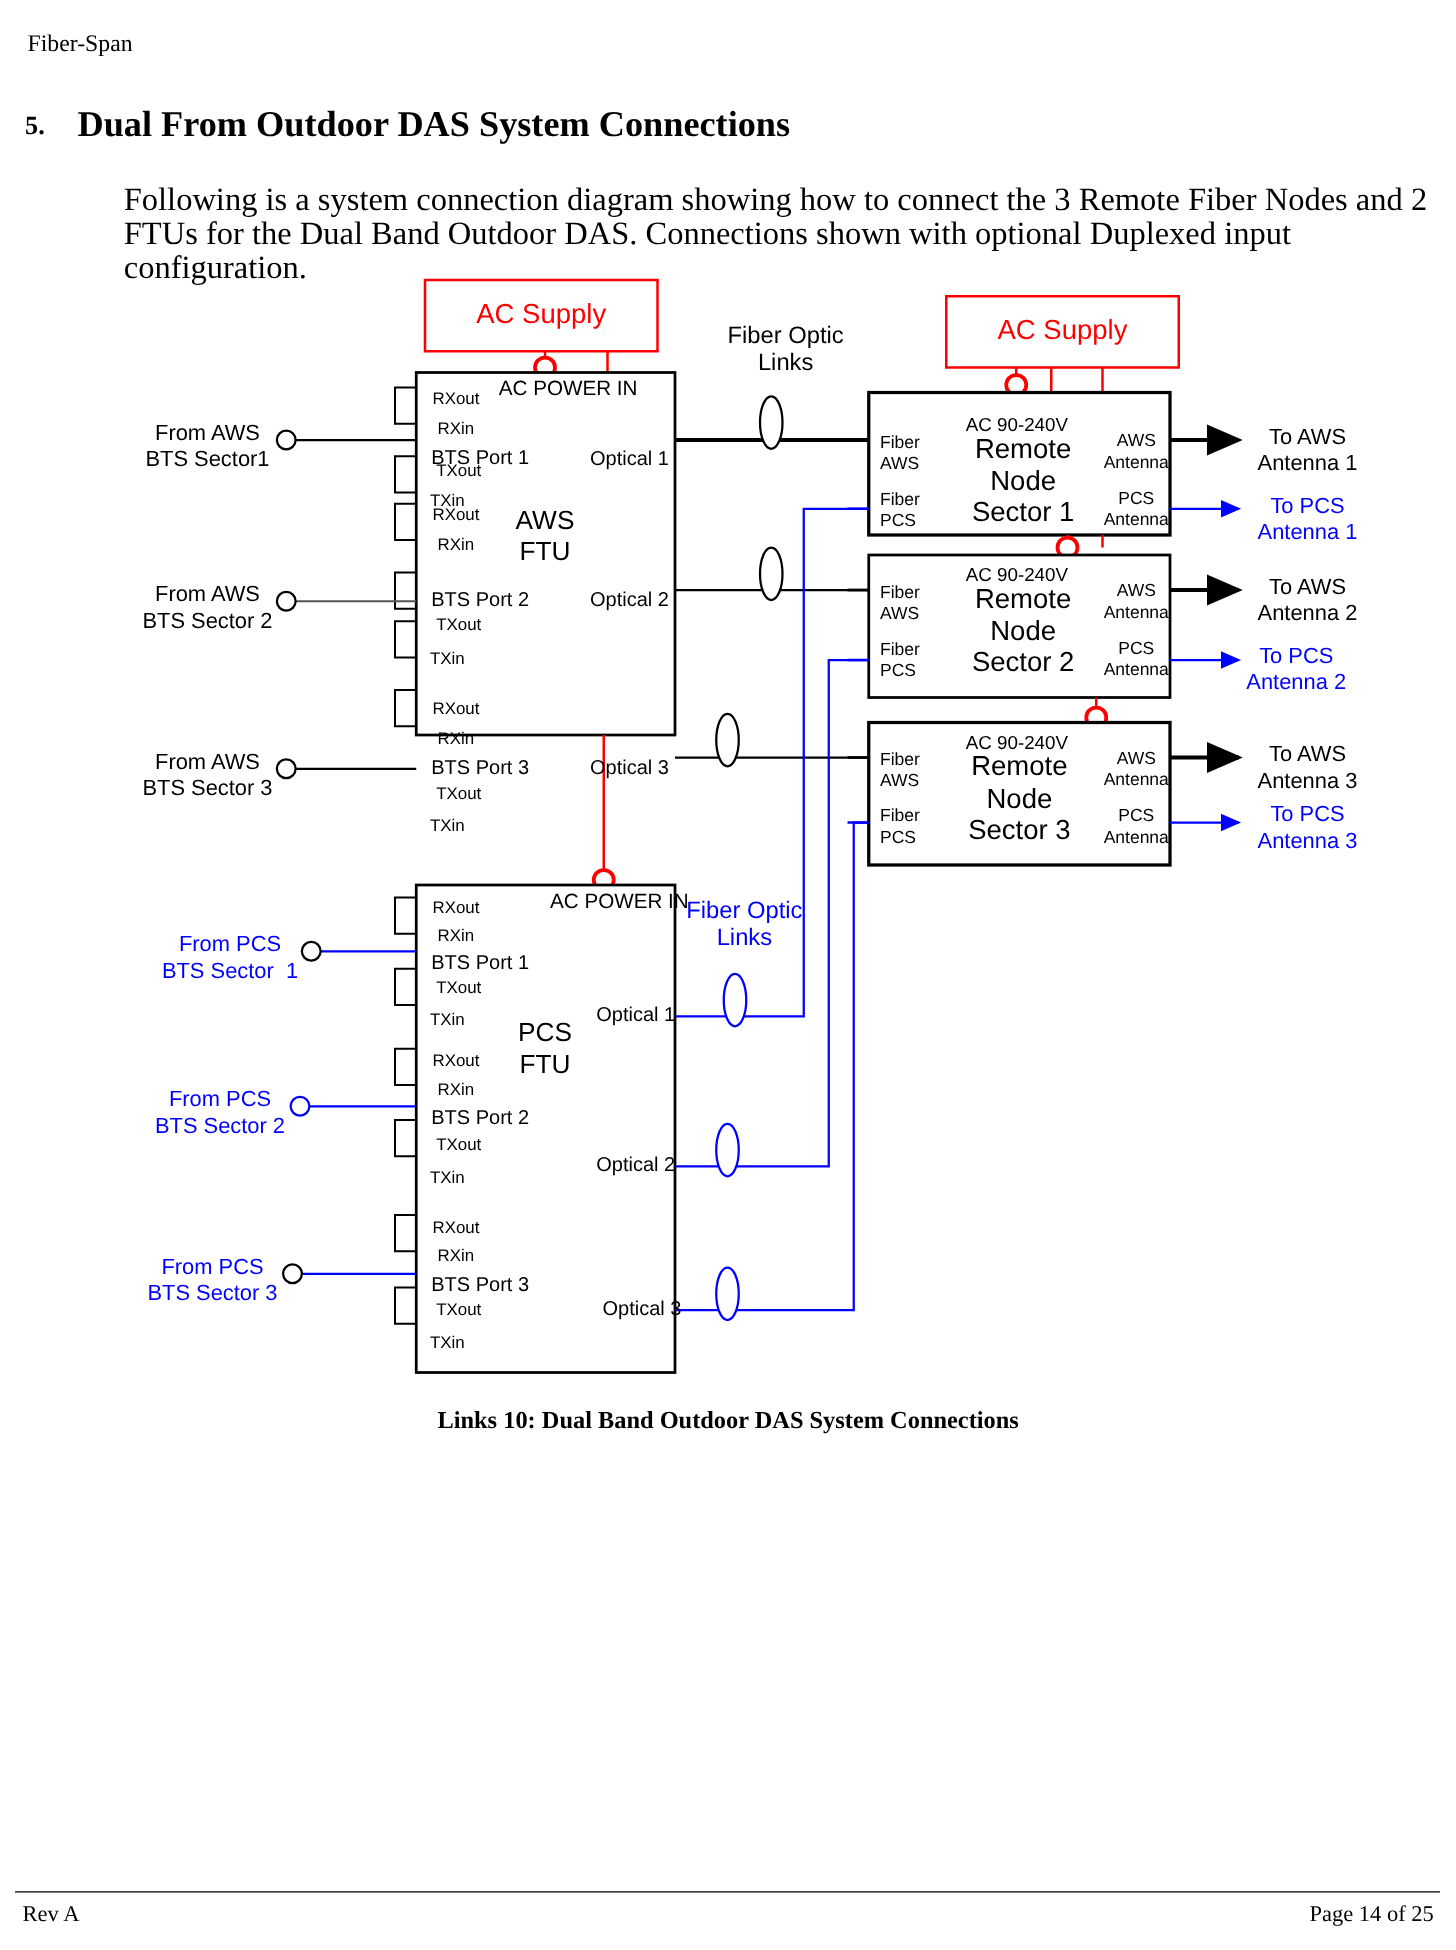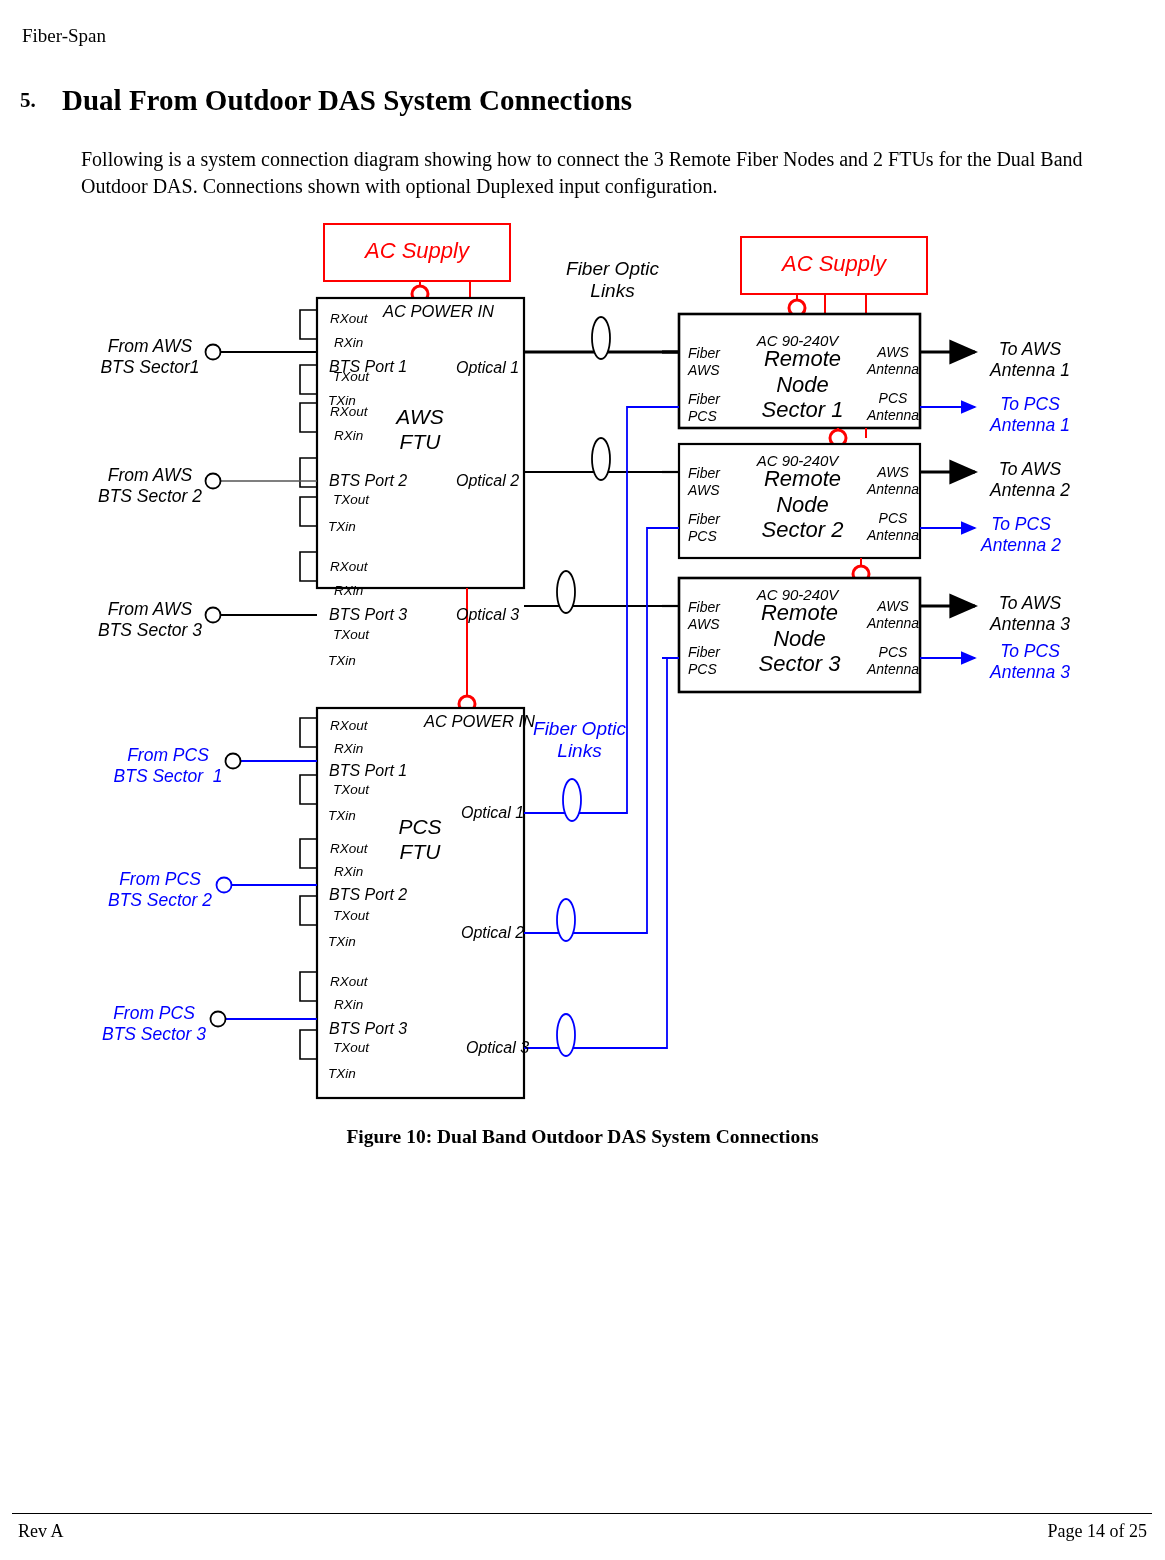--- a/index.html
+++ b/index.html
@@ -23,23 +23,23 @@
     position:absolute; left:20px; top:88px;
     font-family:"Liberation Serif", serif;
     font-weight:bold; font-size:21px;
   }
   .sec-title {
     position:absolute; left:62px; top:84px;
     font-family:"Liberation Serif", serif;
     font-weight:bold; font-size:29px;
   }
   .body-para {
-    position:absolute; left:81px; top:146px; width:1055px;
-    font-family:"Liberation Serif", serif;
-    font-size:20px; line-height:27px;
+    position:absolute; left:99px; top:146px; width:1055px;
+    font-family:"Liberation Serif", serif;
+    font-size:26px; line-height:27px;
   }
   .fig-caption {
     position:absolute; left:0; top:1126px; width:1165px;
     text-align:center;
     font-family:"Liberation Serif", serif;
     font-weight:bold; font-size:19.5px;
   }
   .footer-rule {
     position:absolute; left:12px; top:1513px; width:1140px;
     border-top:1.5px solid #000;
@@ -48,22 +48,22 @@
     position:absolute; left:18px; top:1521px;
     font-family:"Liberation Serif", serif; font-size:18px;
   }
   .footer-right {
     position:absolute; right:18px; top:1521px;
     font-family:"Liberation Serif", serif; font-size:18px;
   }
 
   
   #diagram {
-    position:absolute; left:0; top:210px;
-    width:983px; height:910px;font-style:italic;
+    position:absolute; left:16px; top:210px;
+    width:983px; height:910px;
   }
   #diagram svg { position:absolute; left:0; top:0; }
 
   .d-txt {
     position:absolute;
     font-family:"Liberation Sans", sans-serif;
     color:#000;
     white-space:pre;
     line-height:1.15;
   }
@@ -71,21 +71,21 @@
   .red  { color:#ff0000; }
   .ctr  { text-align:center; }
 </style>
 </head>
 <body>
 
 <div class="hdr-label">Fiber-Span</div>
 <div class="sec-num">5.</div>
 <div class="sec-title">Dual From Outdoor DAS System Connections</div>
 <div class="body-para">Following is a system connection diagram showing how to connect the 3 Remote Fiber Nodes and 2 FTUs for the Dual Band Outdoor DAS.  Connections shown with optional Duplexed input configuration.</div>
-<div class="fig-caption">Figure 10: Dual Band Outdoor DAS System Connections</div>
+<div class="fig-caption">Links 10: Dual Band Outdoor DAS System Connections</div>
 <div class="footer-rule"></div>
 <div class="footer-left">Rev A</div>
 <div class="footer-right">Page 14 of 25</div>
 
 <div id="diagram">
 
   <svg width="1165" height="910">
     <defs>
       <marker id="arrowK" markerWidth="9" markerHeight="9" refX="8" refY="4.5" orient="auto" markerUnits="strokeWidth">
         <path d="M0,0.6 L9,4.5 L0,8.4 z" fill="#000"></path>

